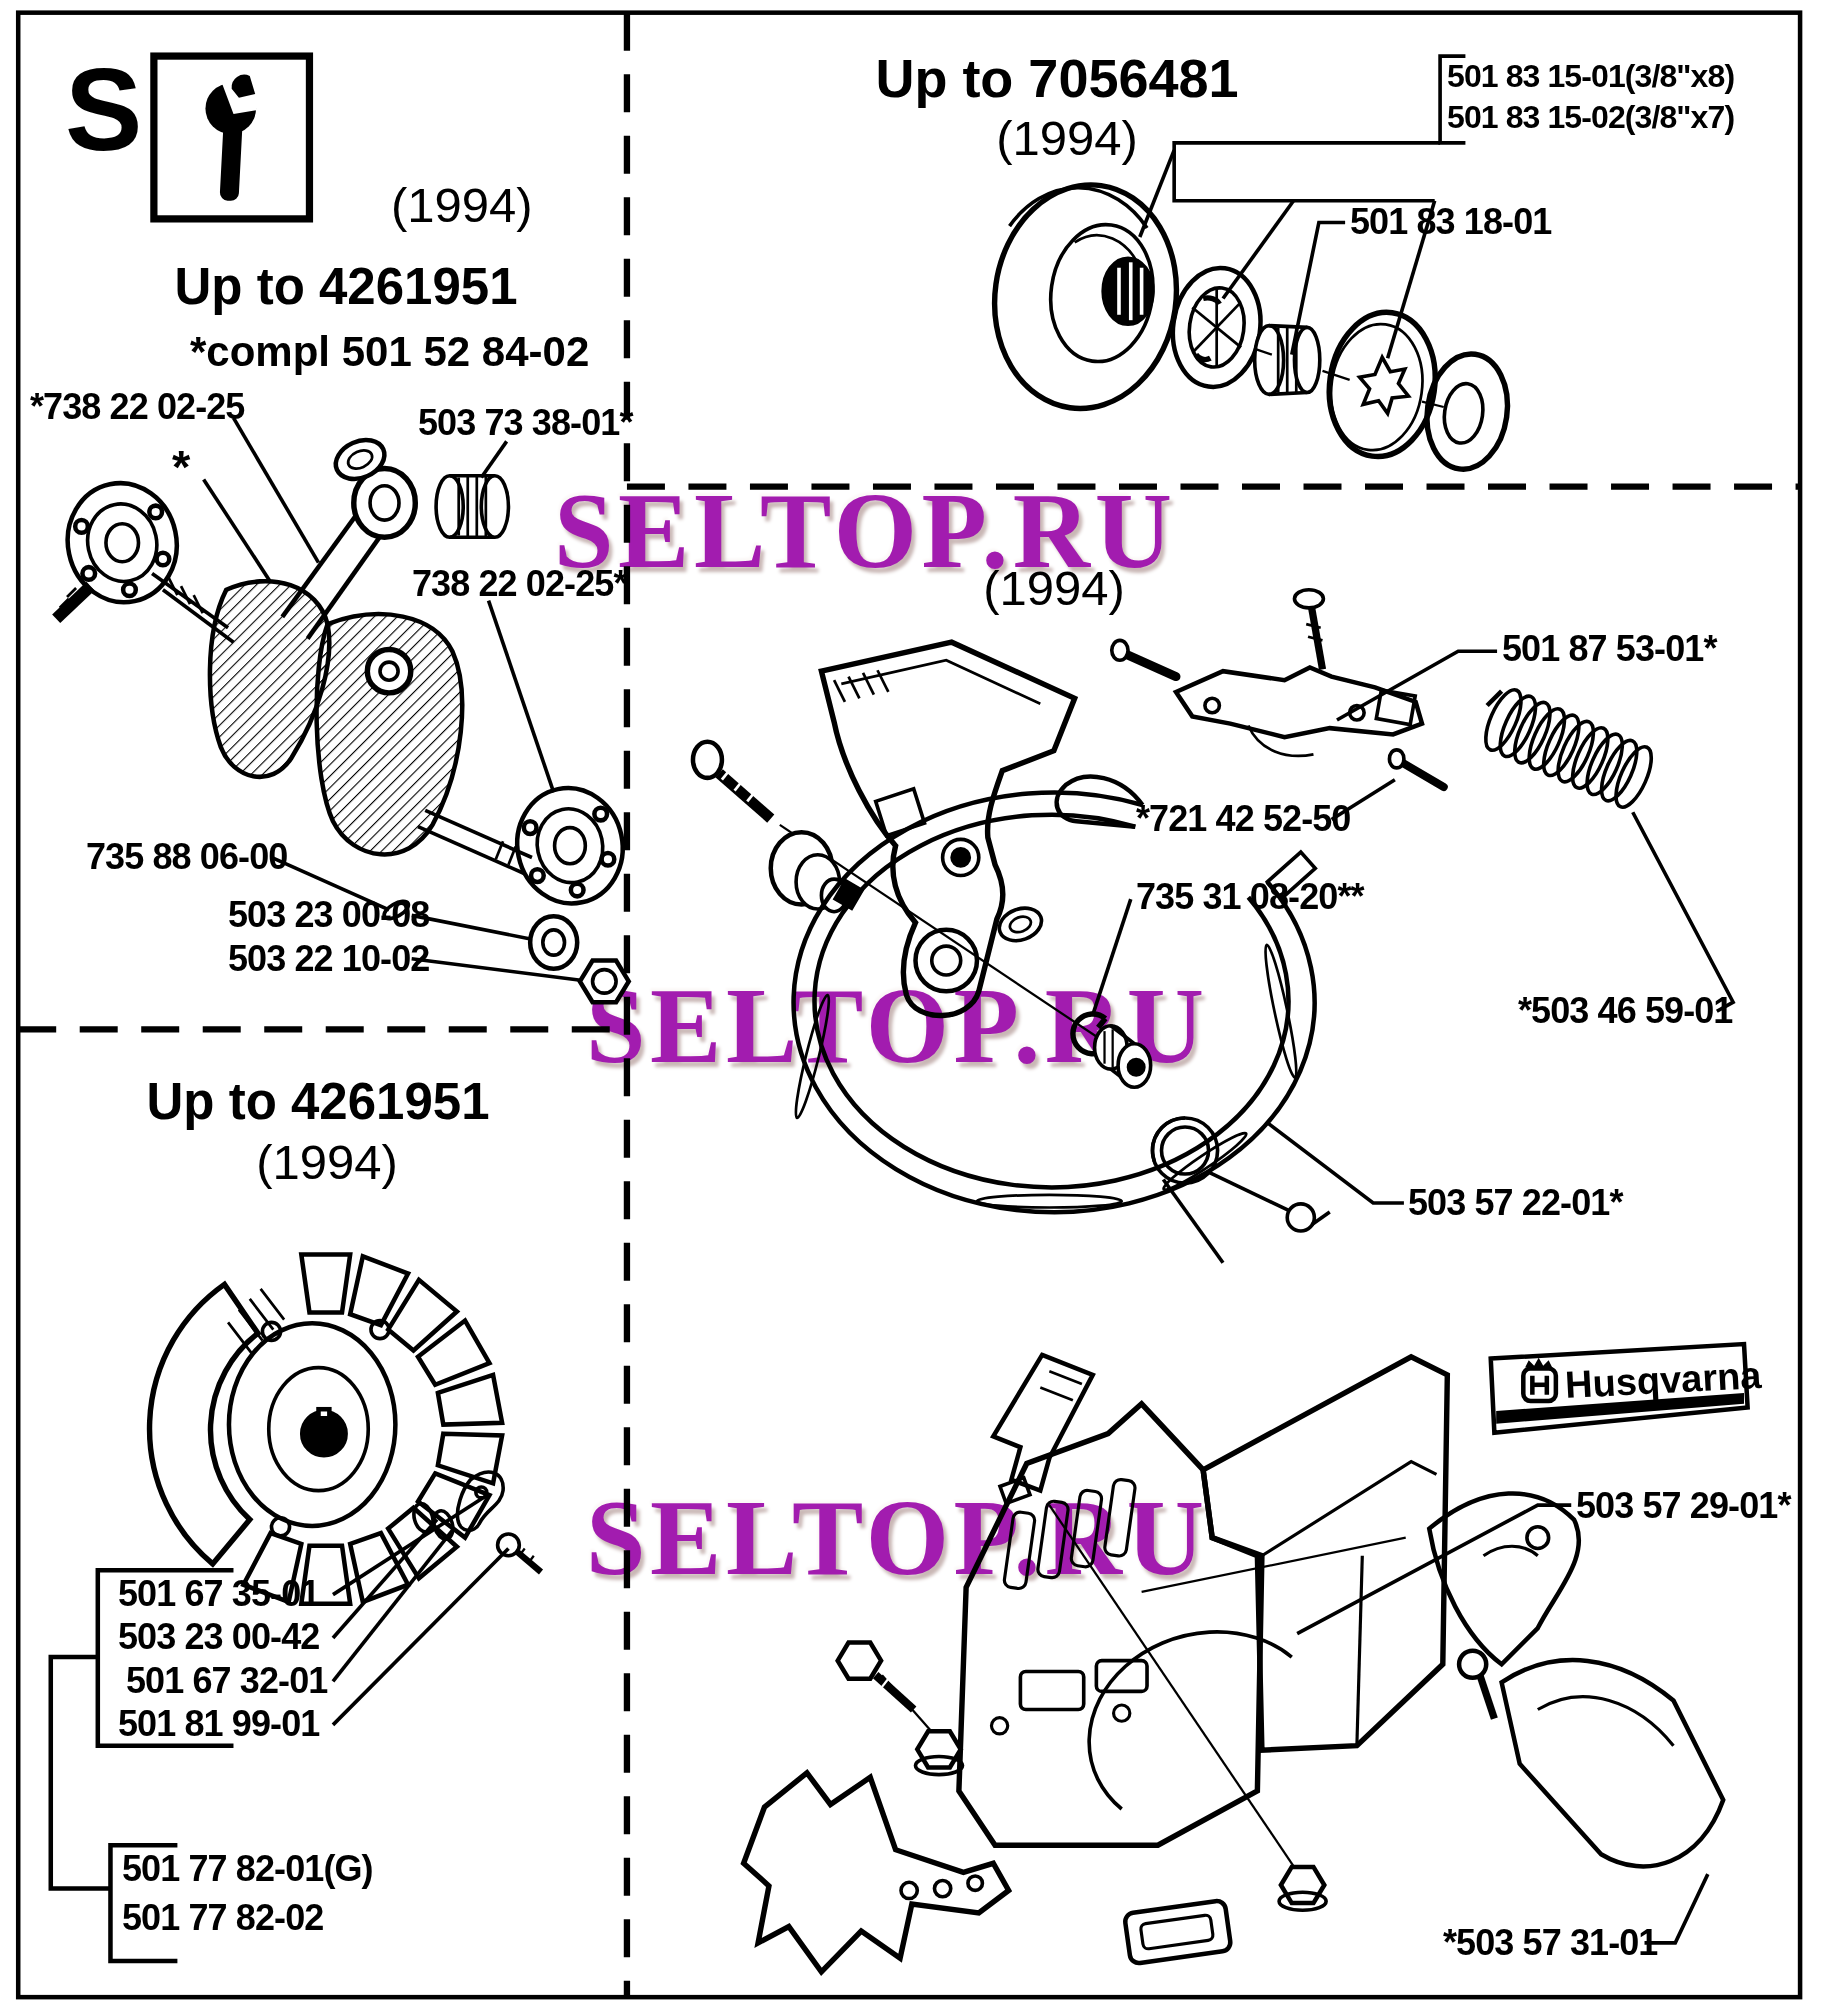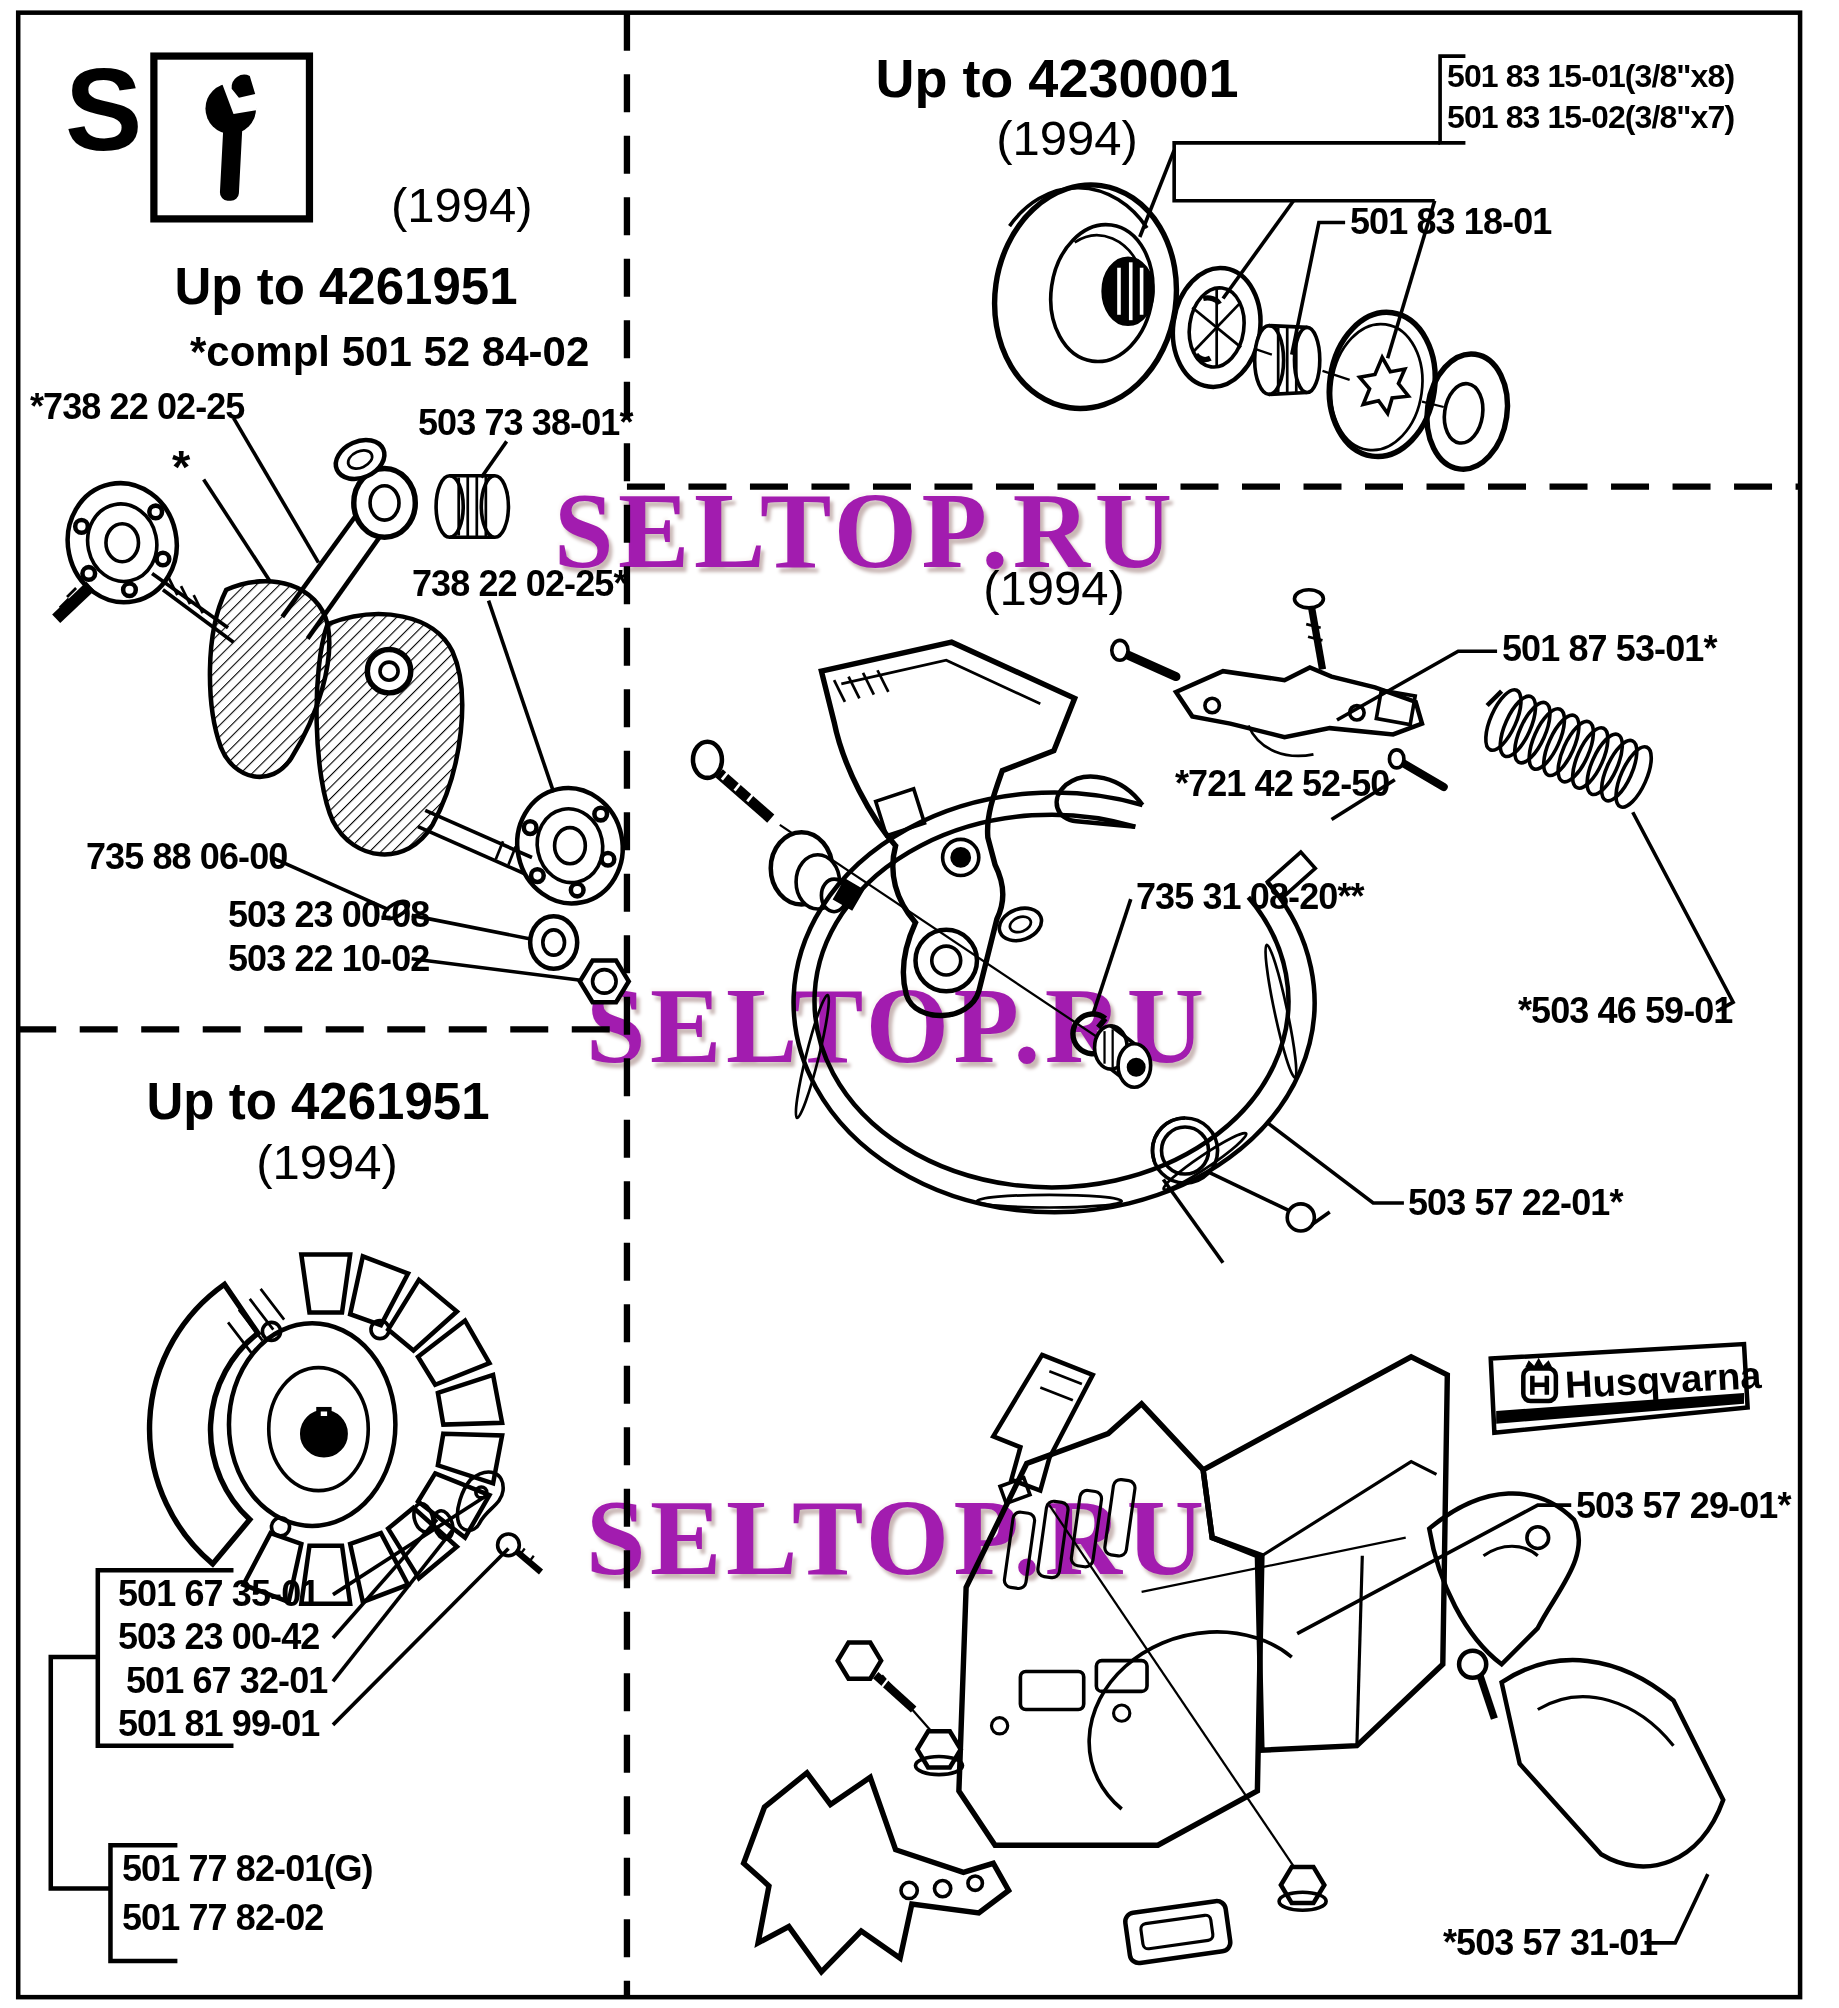--- a/index.html
+++ b/index.html
@@ -433,29 +433,29 @@
   <div class="note" style="left:190px;top:331px;">*compl 501 52 84-02</div>
 
   <div class="lbl" style="left:30px;top:389px;">*738 22 02-25</div>
   <div class="lbl" style="left:418px;top:405px;">503 73 38-01*</div>
   <div class="star" style="left:172px;top:443px;">*</div>
   <div class="lbl" style="left:412px;top:566px;">738 22 02-25*</div>
   <div class="lbl" style="left:86px;top:839px;">735 88 06-00</div>
   <div class="lbl" style="left:228px;top:897px;">503 23 00-08</div>
   <div class="lbl" style="left:228px;top:941px;">503 22 10-02</div>
 
-  <div class="hd" style="left:1057px;top:51px;">Up to 4230001</div>
+  <div class="hd" style="left:1057px;top:51px;">Up to 7056481</div>
   <div class="yr" style="left:1067px;top:114px;">(1994)</div>
   <div class="lbl sm" style="left:1447px;top:60px;">501 83 15-01(3/8"x8)</div>
   <div class="lbl sm" style="left:1447px;top:101px;">501 83 15-02(3/8"x7)</div>
   <div class="lbl" style="left:1350px;top:204px;">501 83 18-01</div>
 
   <div class="yr" style="left:1054px;top:564px;">(1994)</div>
   <div class="lbl" style="left:1502px;top:593px;margin-top:38px;">501 87 53-01*</div>
-  <div class="lbl" style="left:1136px;top:766px;margin-left:39px;">*721 42 52-50</div>
+  <div class="lbl" style="left:1136px;top:801px;">*721 42 52-50</div>
   <div class="lbl" style="left:1136px;top:879px;">735 31 08-20**</div>
   <div class="lbl" style="left:1518px;top:993px;">*503 46 59-01</div>
   <div class="lbl" style="left:1408px;top:1185px;">503 57 22-01*</div>
 
   <div class="hd" style="left:318px;top:1076px;font-size:51px;">Up to 4261951</div>
   <div class="yr" style="left:327px;top:1138px;">(1994)</div>
   <div class="lbl" style="left:118px;top:1576px;">501 67 35-01</div>
   <div class="lbl" style="left:118px;top:1619px;">503 23 00-42</div>
   <div class="lbl" style="left:118px;top:1663px;margin-left:8px;">501 67 32-01</div>
   <div class="lbl" style="left:118px;top:1706px;">501 81 99-01</div>

